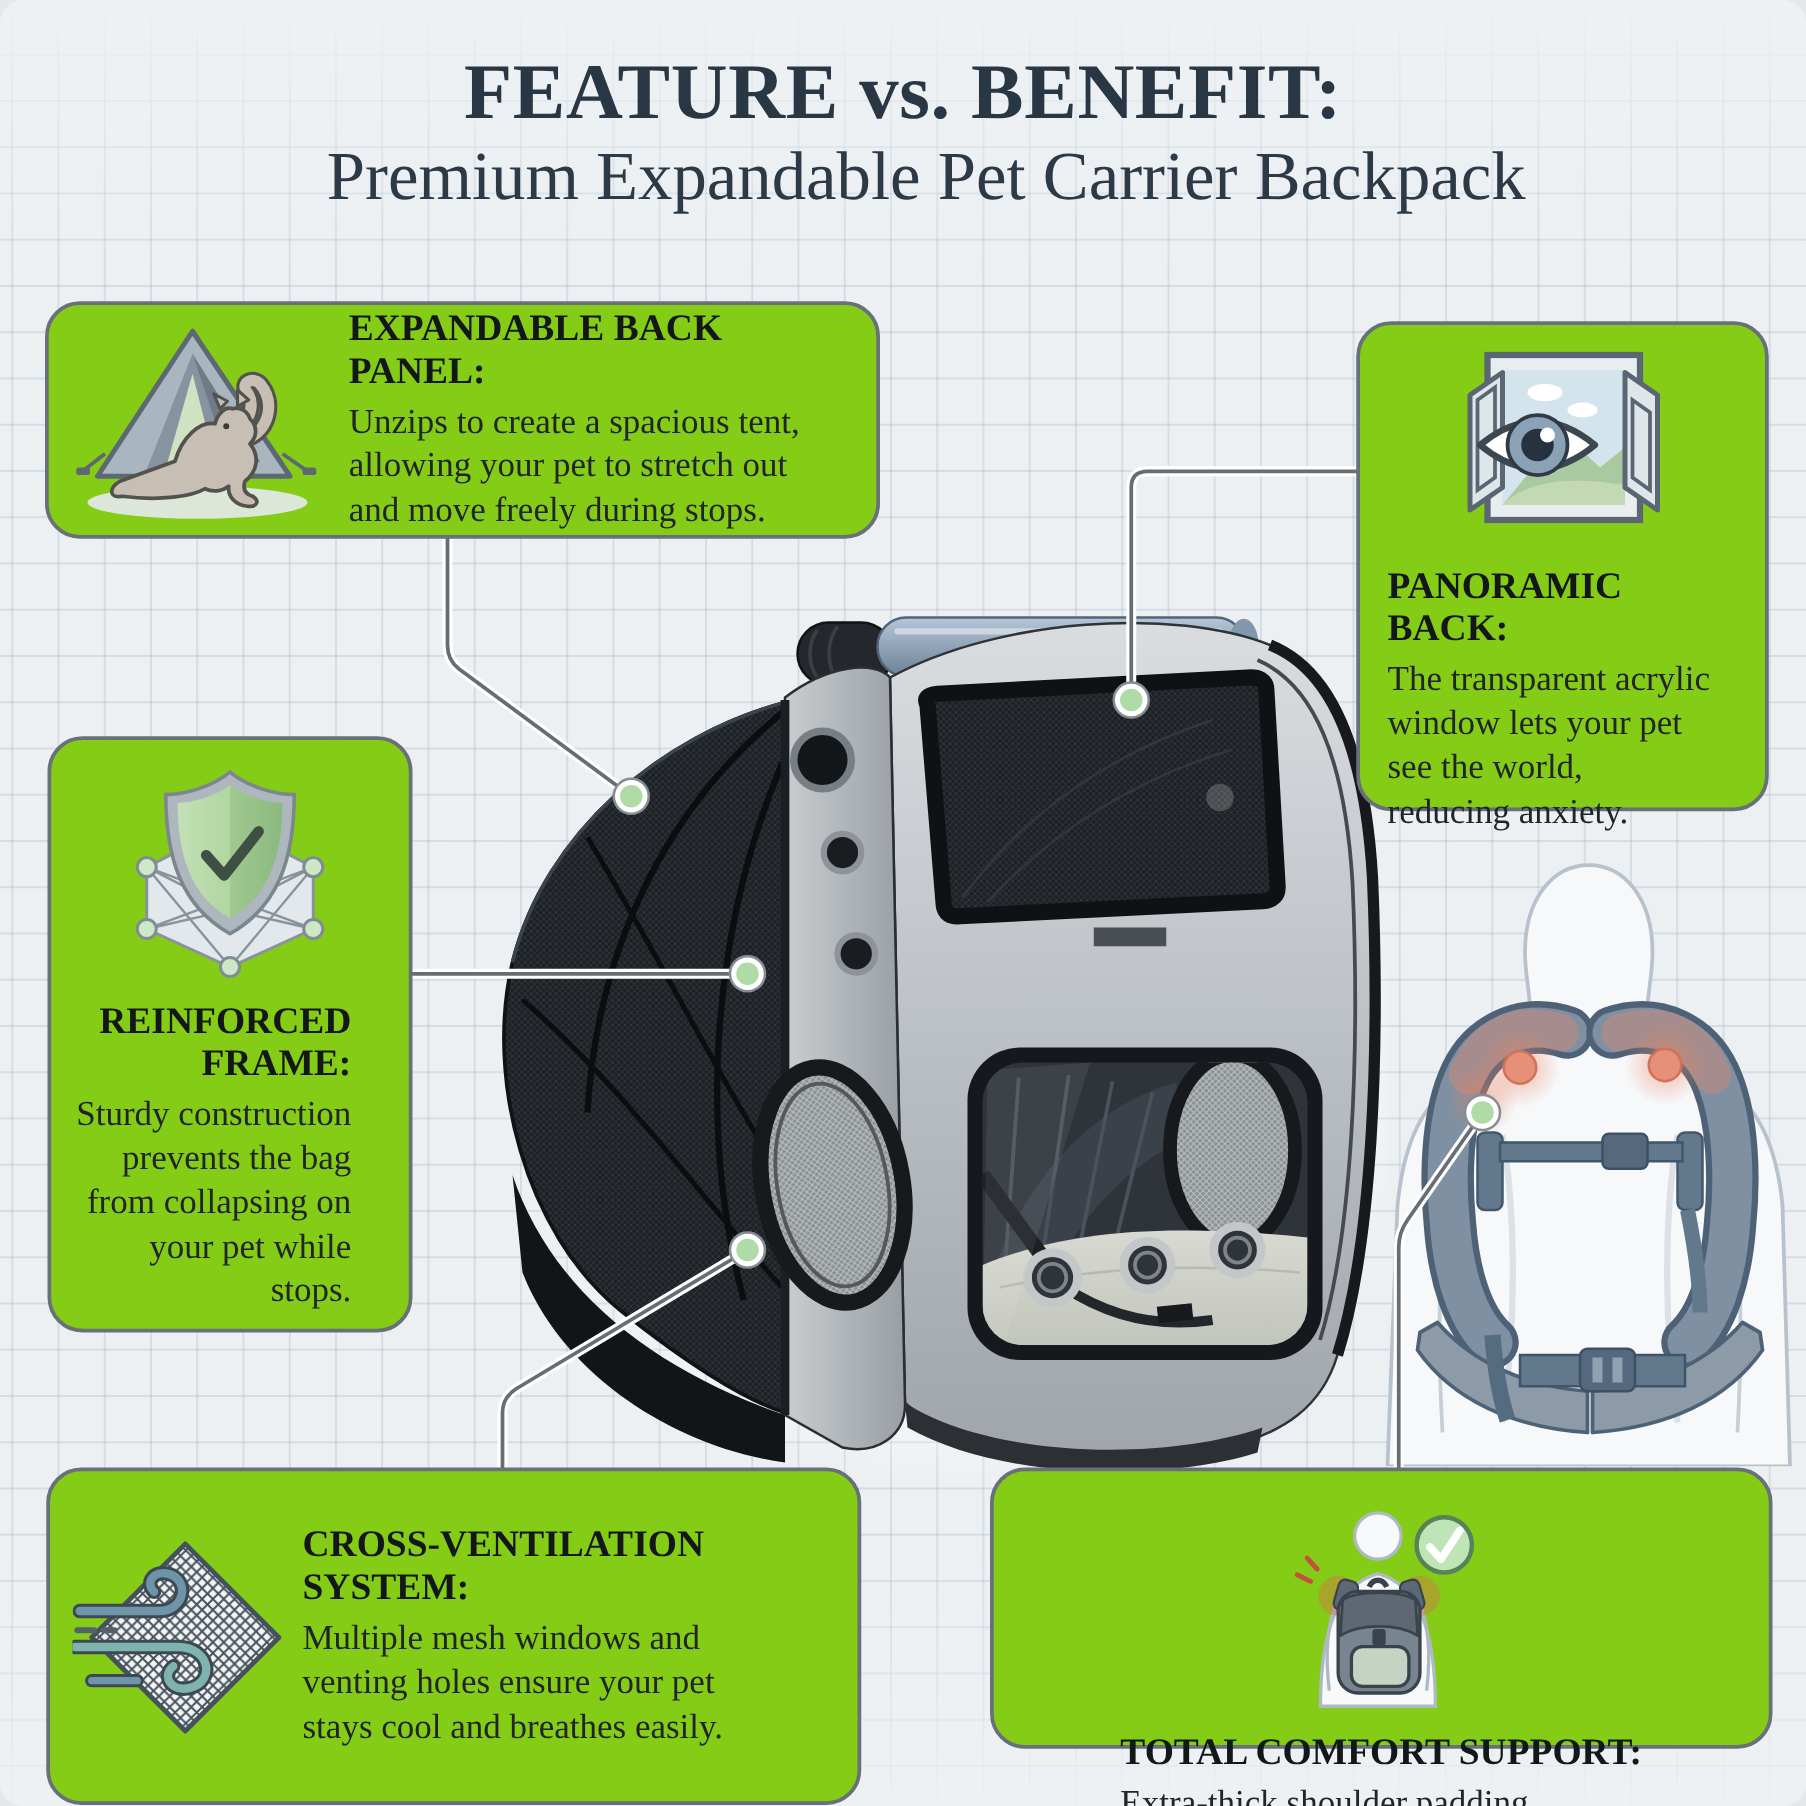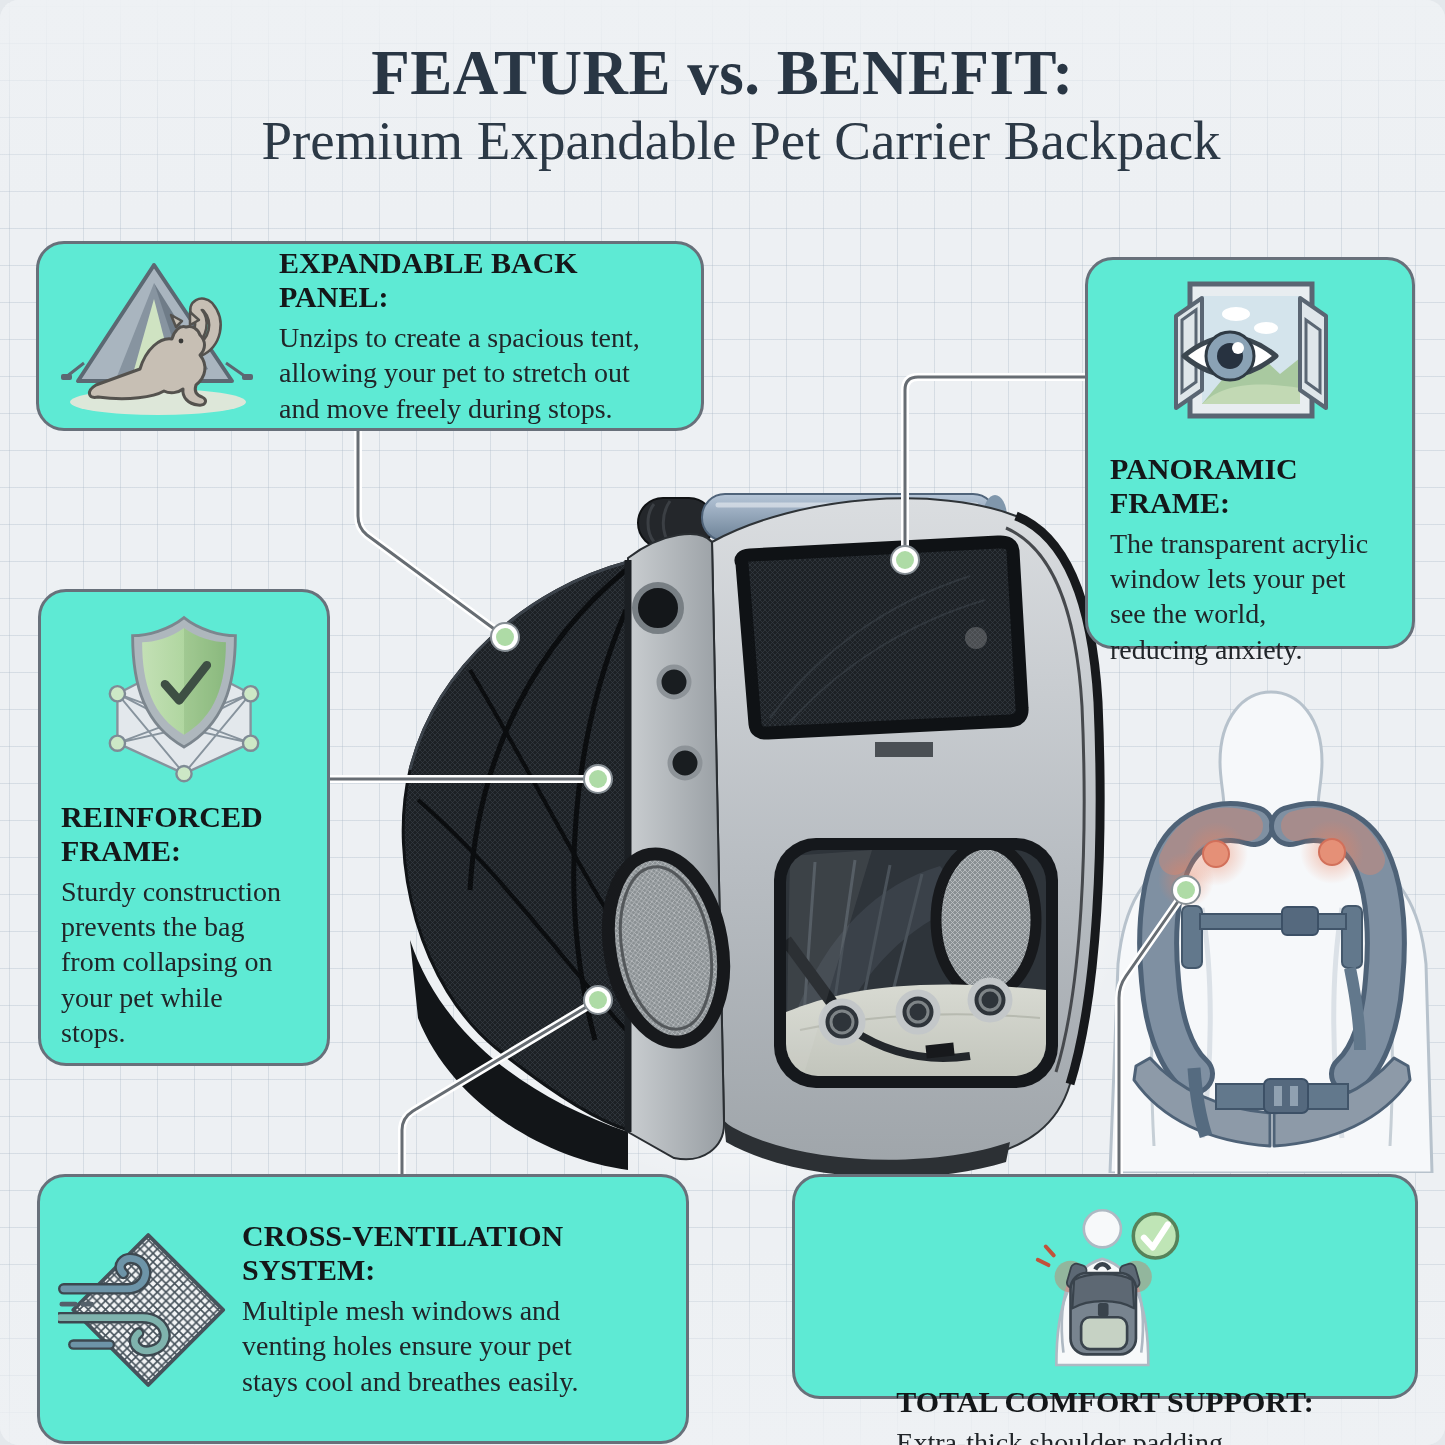--- a/index.html
+++ b/index.html
@@ -23,35 +23,35 @@
   .titles{position:absolute;top:42px;left:0;width:100%;text-align:center;z-index:6;}
   .titles h1{margin:0;font-size:63px;font-weight:800;letter-spacing:0.5px;color:#293644;line-height:1.0;}
   .titles h2{margin:8px 0 0;font-size:55px;font-weight:400;color:#2c3946;line-height:1.0;padding-left:37px;}
 
   .layer{position:absolute;}
   .harness{left:1098px;top:668px;width:347px;height:505px;z-index:2;}
   .product{left:370px;top:470px;width:740px;height:720px;z-index:3;}
   .overlay{left:0;top:0;width:1445px;height:1445px;z-index:5;pointer-events:none;}
 
   .box{
-    position:absolute;background:#5eead4;border:3px solid #68707a;border-radius:28px;
+    position:absolute;background:#84cc16;border:3px solid #68707a;border-radius:28px;
     box-sizing:border-box;z-index:6;
   }
   .box h3{margin:0 0 6px;font-size:30px;font-weight:800;color:#141719;line-height:1.13;white-space:pre-line;}
   .box p{margin:0;font-size:28px;font-weight:400;color:#212529;line-height:1.26;white-space:pre-line;}
   .box .icon{flex:none;}
   .row{display:flex;align-items:center;}
   .col{display:flex;flex-direction:column;align-items:center;}
 
   .box-expandable{left:36px;top:241px;width:668px;height:190px;padding:8px 16px 8px 12px;gap:14px;}
   .box-expandable .icon{width:214px;height:170px;}
   .box-panoramic{left:1085px;top:257px;width:330px;height:392px;padding:16px 22px 14px;}
   .box-panoramic .icon{width:168px;height:160px;}
   .box-panoramic .text{align-self:flex-start;margin-top:16px;}
-  .box-reinforced{left:38px;top:589px;width:292px;height:477px;padding:18px 20px;}
+  .box-reinforced{left:38px;top:589px;width:292px;height:477px;padding:18px 20px;text-align:right;}
   .box-reinforced .icon{width:196px;height:176px;}
   .box-reinforced .text{align-self:flex-start;margin-top:14px;}
   .box-ventilation{left:37px;top:1174px;width:652px;height:270px;padding:10px 18px;gap:16px;}
   .box-ventilation .icon{width:168px;height:172px;}
   .box-comfort{left:792px;top:1174px;width:626px;height:225px;padding:10px 14px;gap:10px;flex-direction:column;}
   .box-comfort .icon{width:168px;height:188px;}
 </style>
 </head>
 <body>
 
@@ -292,21 +292,21 @@
       <path d="M130,22 L156,40 L156,132 L130,114 Z" fill="#dfe6ea" stroke="#5a6673" stroke-width="4" stroke-linejoin="round"></path>
       <path d="M12,44 L26,34 L26,106 L12,116 Z M136,44 L150,54 L150,116 L136,106 Z" fill="none" stroke="#5a6673" stroke-width="3"></path>
       <g>
         <path d="M14,80 Q60,42 106,80 Q60,118 14,80 Z" fill="#ffffff" stroke="#3c4750" stroke-width="5" stroke-linejoin="round"></path>
         <circle cx="60" cy="80" r="24" fill="#8aa2b5" stroke="#2f3a44" stroke-width="3"></circle>
         <circle cx="60" cy="80" r="13" fill="#273240"></circle>
         <circle cx="68" cy="72" r="6" fill="#ffffff"></circle>
       </g>
     </svg>
     <div class="text">
-      <h3>PANORAMIC FRAME:</h3>
+      <h3>PANORAMIC BACK:</h3>
       <p>The transparent acrylic
 window lets your pet
 see the world,
 reducing anxiety.</p>
     </div>
   </section>
 
   <section class="box col box-reinforced">
     <svg class="icon" viewBox="0 0 200 185">
       <defs>

